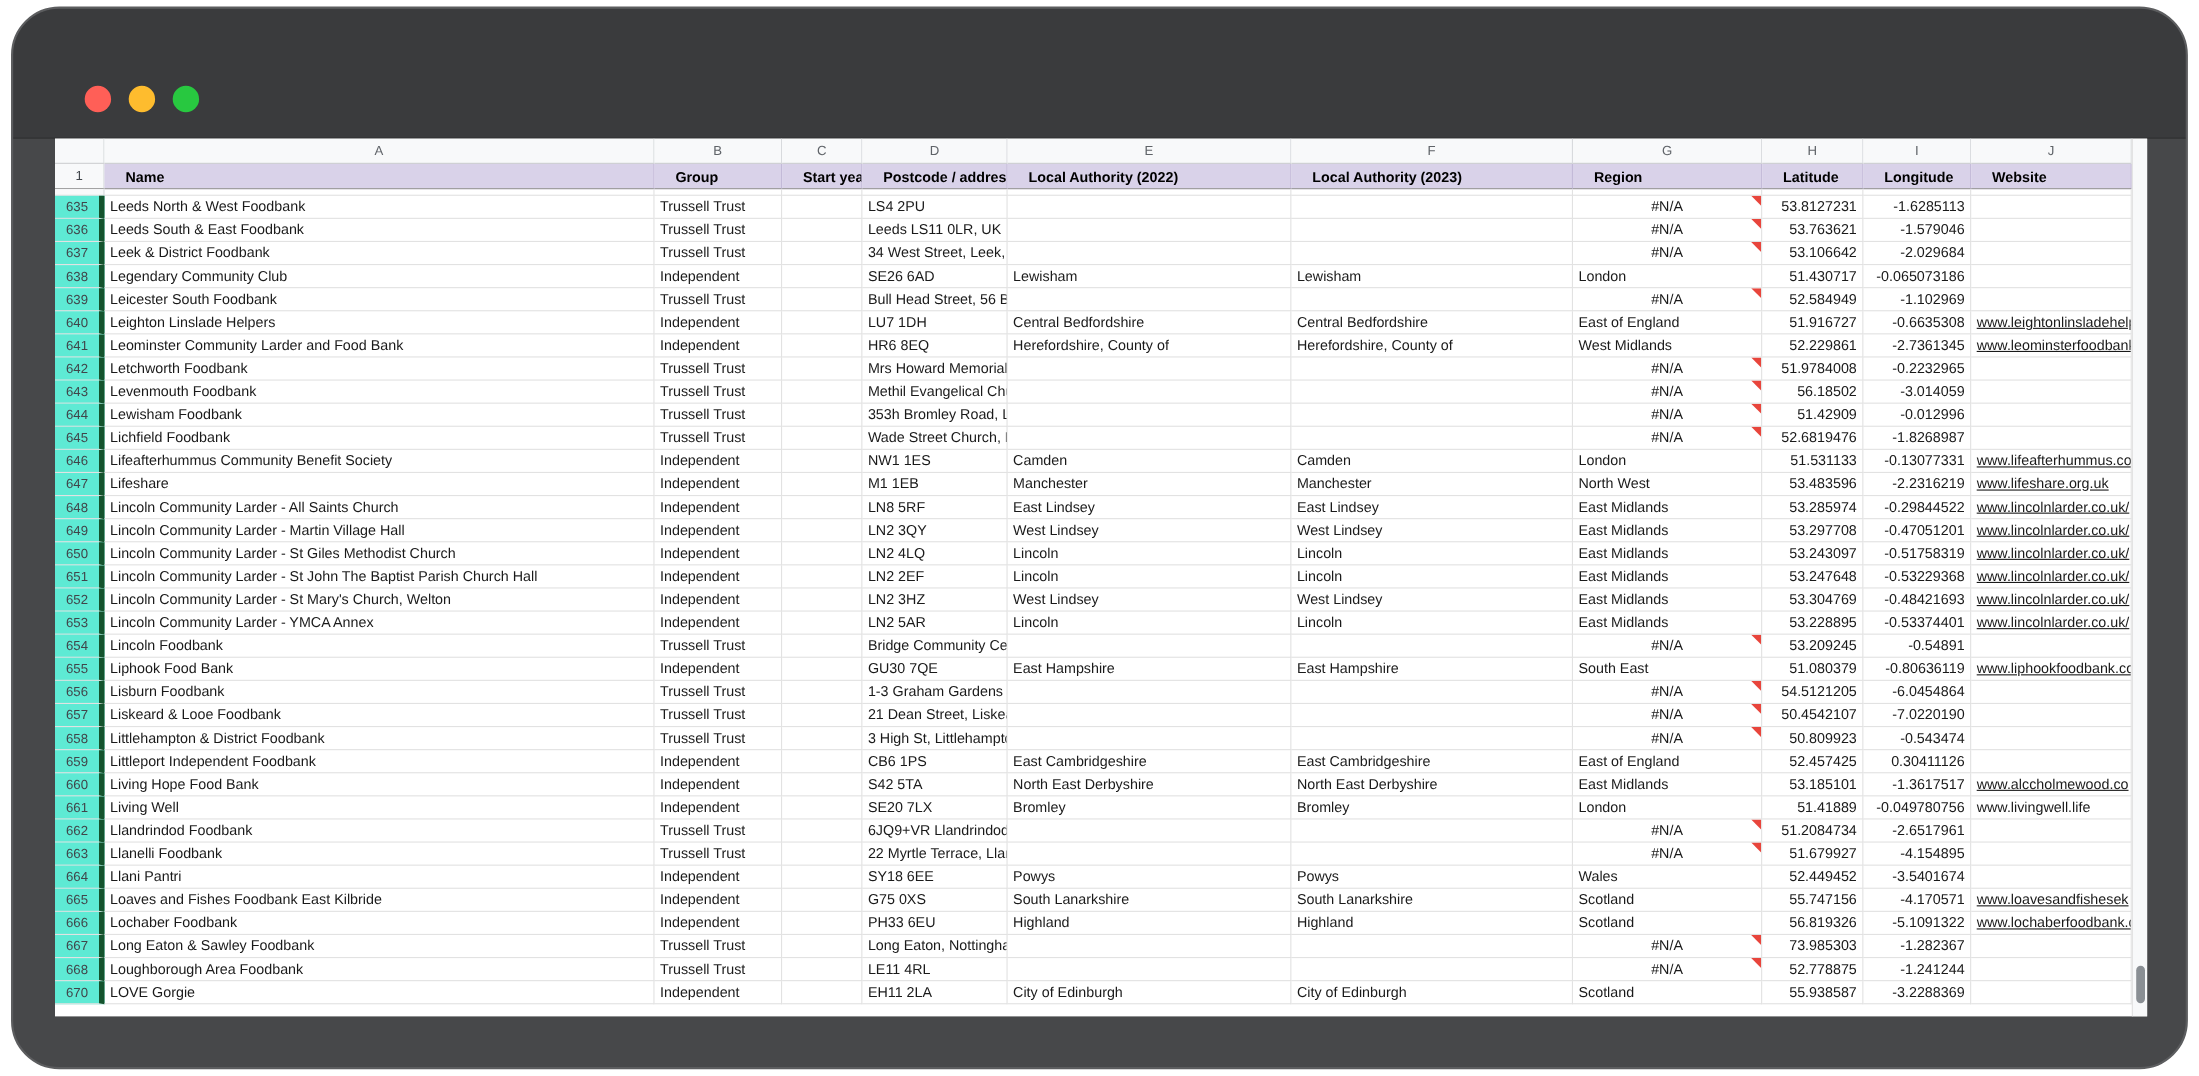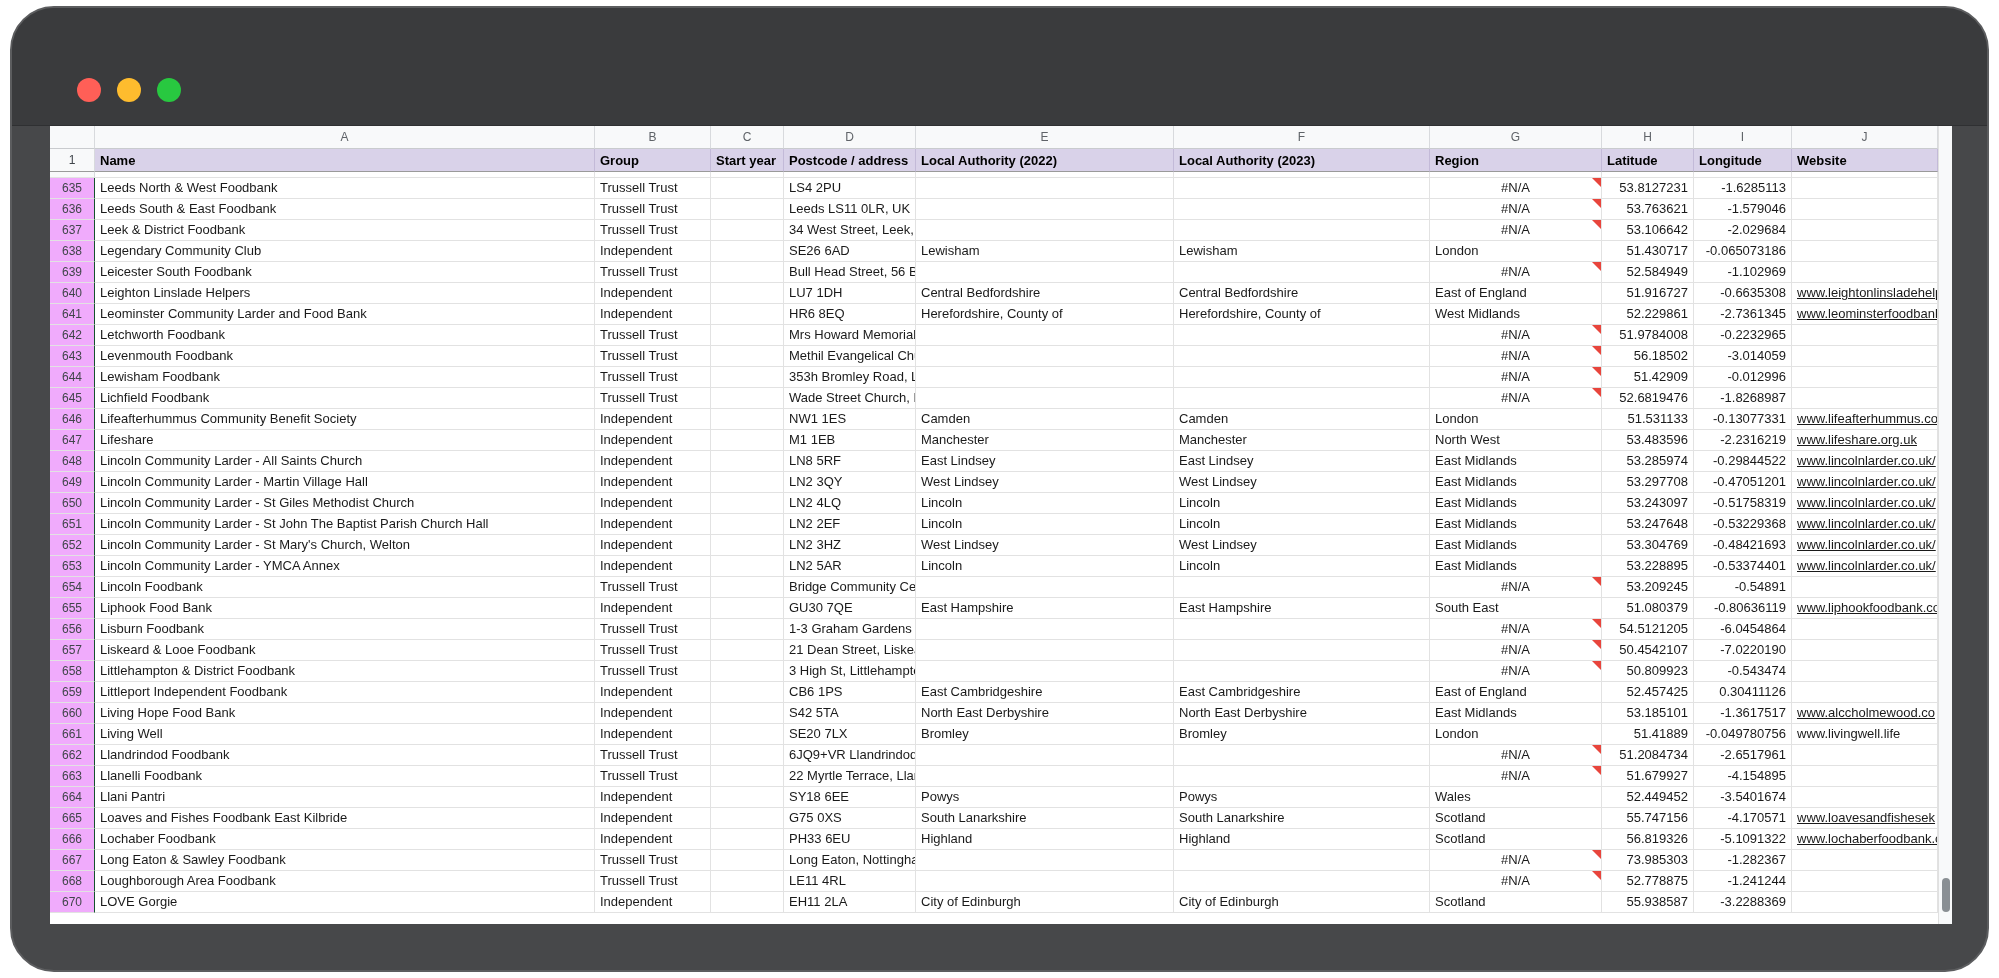--- a/index.html
+++ b/index.html
@@ -31,40 +31,40 @@
 
   
   tr.letters th {
     height:23px; background:#f8f9fa; color:#5f6368;
     font-size:12px; font-weight:400; text-align:center;
     border-right:1px solid #d8dadd; border-bottom:1px solid #c9cbce;
   }
   
   tr.hrow th {
     height:23px; background:#d9d2e9; color:#000000;
-    font-size:13px; font-weight:700; text-align:left; padding:0 5px;
+    font-size:13px; font-weight:700; text-align:left; padding:0 19px;
     border-right:1px solid #c3bad8; border-bottom:1px solid #9a9a9a;
   }
   tr.hrow th.rownum {
     background:#f8f9fa; color:#40454a; font-weight:400; font-size:12px;
     text-align:center; padding:0; border-right:1px solid #d8dadd;
   }
   
   tr.sliver td { height:6px; border-right:1px solid #e2e2e2; border-bottom:1px solid #e2e2e2; }
   tr.sliver td.rownum { background:#f8f9fa; border-right:1px solid #d8dadd; }
 
   
   tr.drow td {
     height:21px; line-height:20px; font-size:13px; color:#1a1a1a;
     padding:0 5px; position:relative;
     border-right:1px solid #e2e2e2; border-bottom:1px solid #e2e2e2;
   }
   tr.drow td.rownum {
-    background:#f0abfc; color:#40454a; font-size:12px; text-align:center;
-    padding:0; border-right:1px solid #14532d;
+    background:#5eead4; color:#40454a; font-size:12px; text-align:center;
+    padding:0; border-right:5px solid #14532d;
   }
   td.num  { text-align:right; }
   td.err  { text-align:center; }
   td.link { color:#1155cc; text-decoration:underline; }
   .note {
     position:absolute; top:0; right:0; width:0; height:0;
     border-top:9px solid #e8453c; border-left:9px solid transparent;
   }
 
   

